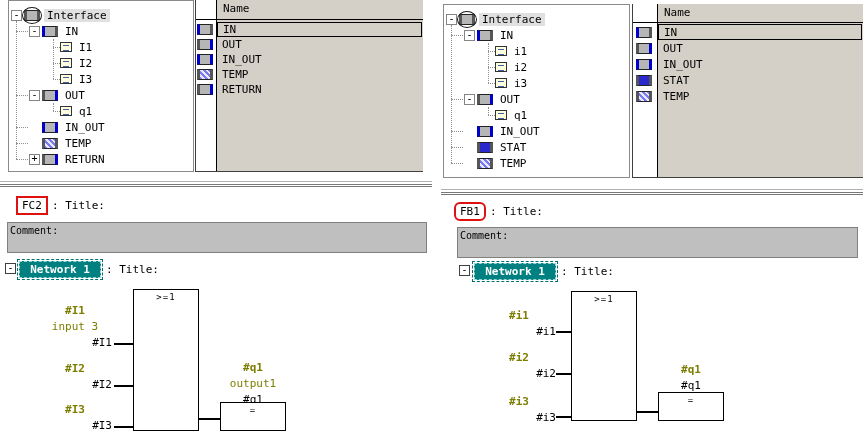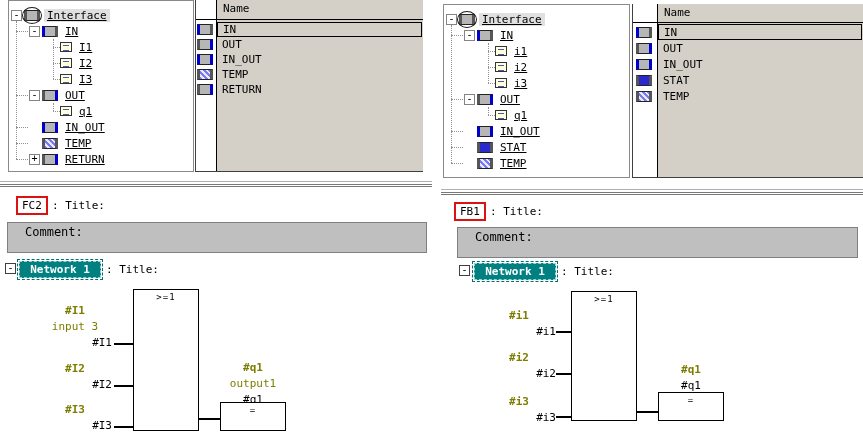--- a/index.html
+++ b/index.html
@@ -11,21 +11,21 @@
   .icon-col{position:absolute;top:0;bottom:0;left:0;background:#fff;border-right:1px solid #000;}
   .thead{position:absolute;top:0;left:0;right:0;border-bottom:1px solid #000;}
   .thead .hname{position:absolute;top:2px;}
   .trows{position:absolute;left:0;right:0;}
   .xrow{display:flex;align-items:center;}
   .xic{display:flex;justify-content:center;align-items:center;flex:0 0 auto;}
   .xname{flex:1 1 auto;padding:0 0 0 5px;box-sizing:border-box;height:100%;display:flex;align-items:center;}
   .xname.selcell{border:1px solid #000;margin-right:1px;}
   
   .trow{display:flex;align-items:center;height:16px;position:relative;}
-  .tlabel{padding:0 3px;white-space:pre;text-decoration:underline;}
+  .tlabel{padding:0 3px;white-space:pre;}
   .tlabel.sel{background:#e0e0e0;}
   .exp{width:11px;height:11px;box-sizing:border-box;border:1px solid #848484;background:#fff;
        font-size:10px;line-height:8px;text-align:center;margin-right:2px;flex:0 0 auto;}
   .exp.ghost{visibility:hidden;}
   .rail{position:absolute;border-left:1px dotted #909090;width:0;}
   .stub{position:absolute;border-top:1px dotted #909090;height:0;}
   
   .ic{position:relative;display:inline-block;width:10px;height:9px;box-sizing:content-box;
       background:#b6b6b6;border-top:1px solid #222;border-bottom:1px solid #222;
       border-left:3px solid #565656;border-right:3px solid #565656;flex:0 0 auto;margin-right:4px;}
@@ -38,21 +38,21 @@
   .ic-interface::after{content:"";position:absolute;left:-5px;top:-4px;width:18px;height:15px;
       border:1px solid #1a1a1a;border-radius:50%;}
   .ic-var{width:10px;height:8px;background:#ffffdf;border:1px solid #333;}
   .ic-var::before{content:"";position:absolute;left:2px;right:2px;top:2px;height:4px;
       border-top:1px solid #4060a8;border-bottom:1px solid #4060a8;}
   
   .hsplit{position:absolute;height:2px;background:#fff;border-top:1px solid #b0b0b0;border-bottom:3px double #787878;}
   
   .blockbox{position:absolute;border:2px solid #dd1111;background:#fff;padding:1px 4px;line-height:13px;}
   .titletext{position:absolute;line-height:15px;white-space:pre;}
-  .commentbar{position:absolute;background:#bfbfbf;border:1px solid #808080;box-sizing:border-box;padding:2px 17px;font-size:12px;}
+  .commentbar{position:absolute;background:#bfbfbf;border:1px solid #808080;box-sizing:border-box;padding:2px 2px;font-size:10px;}
   .netminus{position:absolute;width:11px;height:11px;box-sizing:border-box;border:1px solid #404040;background:#fff;
       font-size:10px;line-height:8px;text-align:center;}
   .netlabel{position:absolute;background:#008080;color:#fff;font-weight:bold;text-align:center;line-height:15px;
       border:1px dashed #9fd4d4;box-sizing:border-box;outline:1px dashed #007070;outline-offset:1px;}
   
   .orbox,.asgbox{position:absolute;border:1px solid #000;background:#fff;box-sizing:border-box;}
   .gatelbl{position:absolute;top:2px;left:0;right:0;text-align:center;font-size:9px;letter-spacing:1px;}
   .wire{position:absolute;height:2px;background:#000;}
   .lblstack{position:absolute;line-height:16px;}
   .lsym{font-weight:bold;color:#7d7d00;text-align:center;}
@@ -308,21 +308,21 @@
         <span class="xic" style="width:25px;">
             <span class="ic ic-temp"></span>
           </span>
         <span class="xname">TEMP</span>
       </div>
     </div>
   </div>
 
   <div class="hsplit" style="left:441px;top:189px;width:422px;"></div>
 
-  <span class="blockbox" style="left:454px;top:202px;">FB1</span>
+  <span class="blockbox" style="left:454px;top:202px;border-radius:6px;">FB1</span>
   <span class="titletext" style="left:490px;top:204px;">: Title:</span>
   <div class="commentbar" style="left:457px;top:227px;width:401px;height:31px;">Comment:</div>
   <span class="netminus" style="left:459px;top:265px;">-</span>
   <span class="netlabel" style="left:474px;top:263px;width:82px;height:17px;">Network 1</span>
   <span class="titletext" style="left:561px;top:264px;">: Title:</span>
 
   <div class="orbox" style="left:571px;top:291px;width:66px;height:130px;">
     <span class="gatelbl">&gt;=1</span>
   </div>
   <div class="lblstack" style="left:482px;top:308px;width:74px;">

